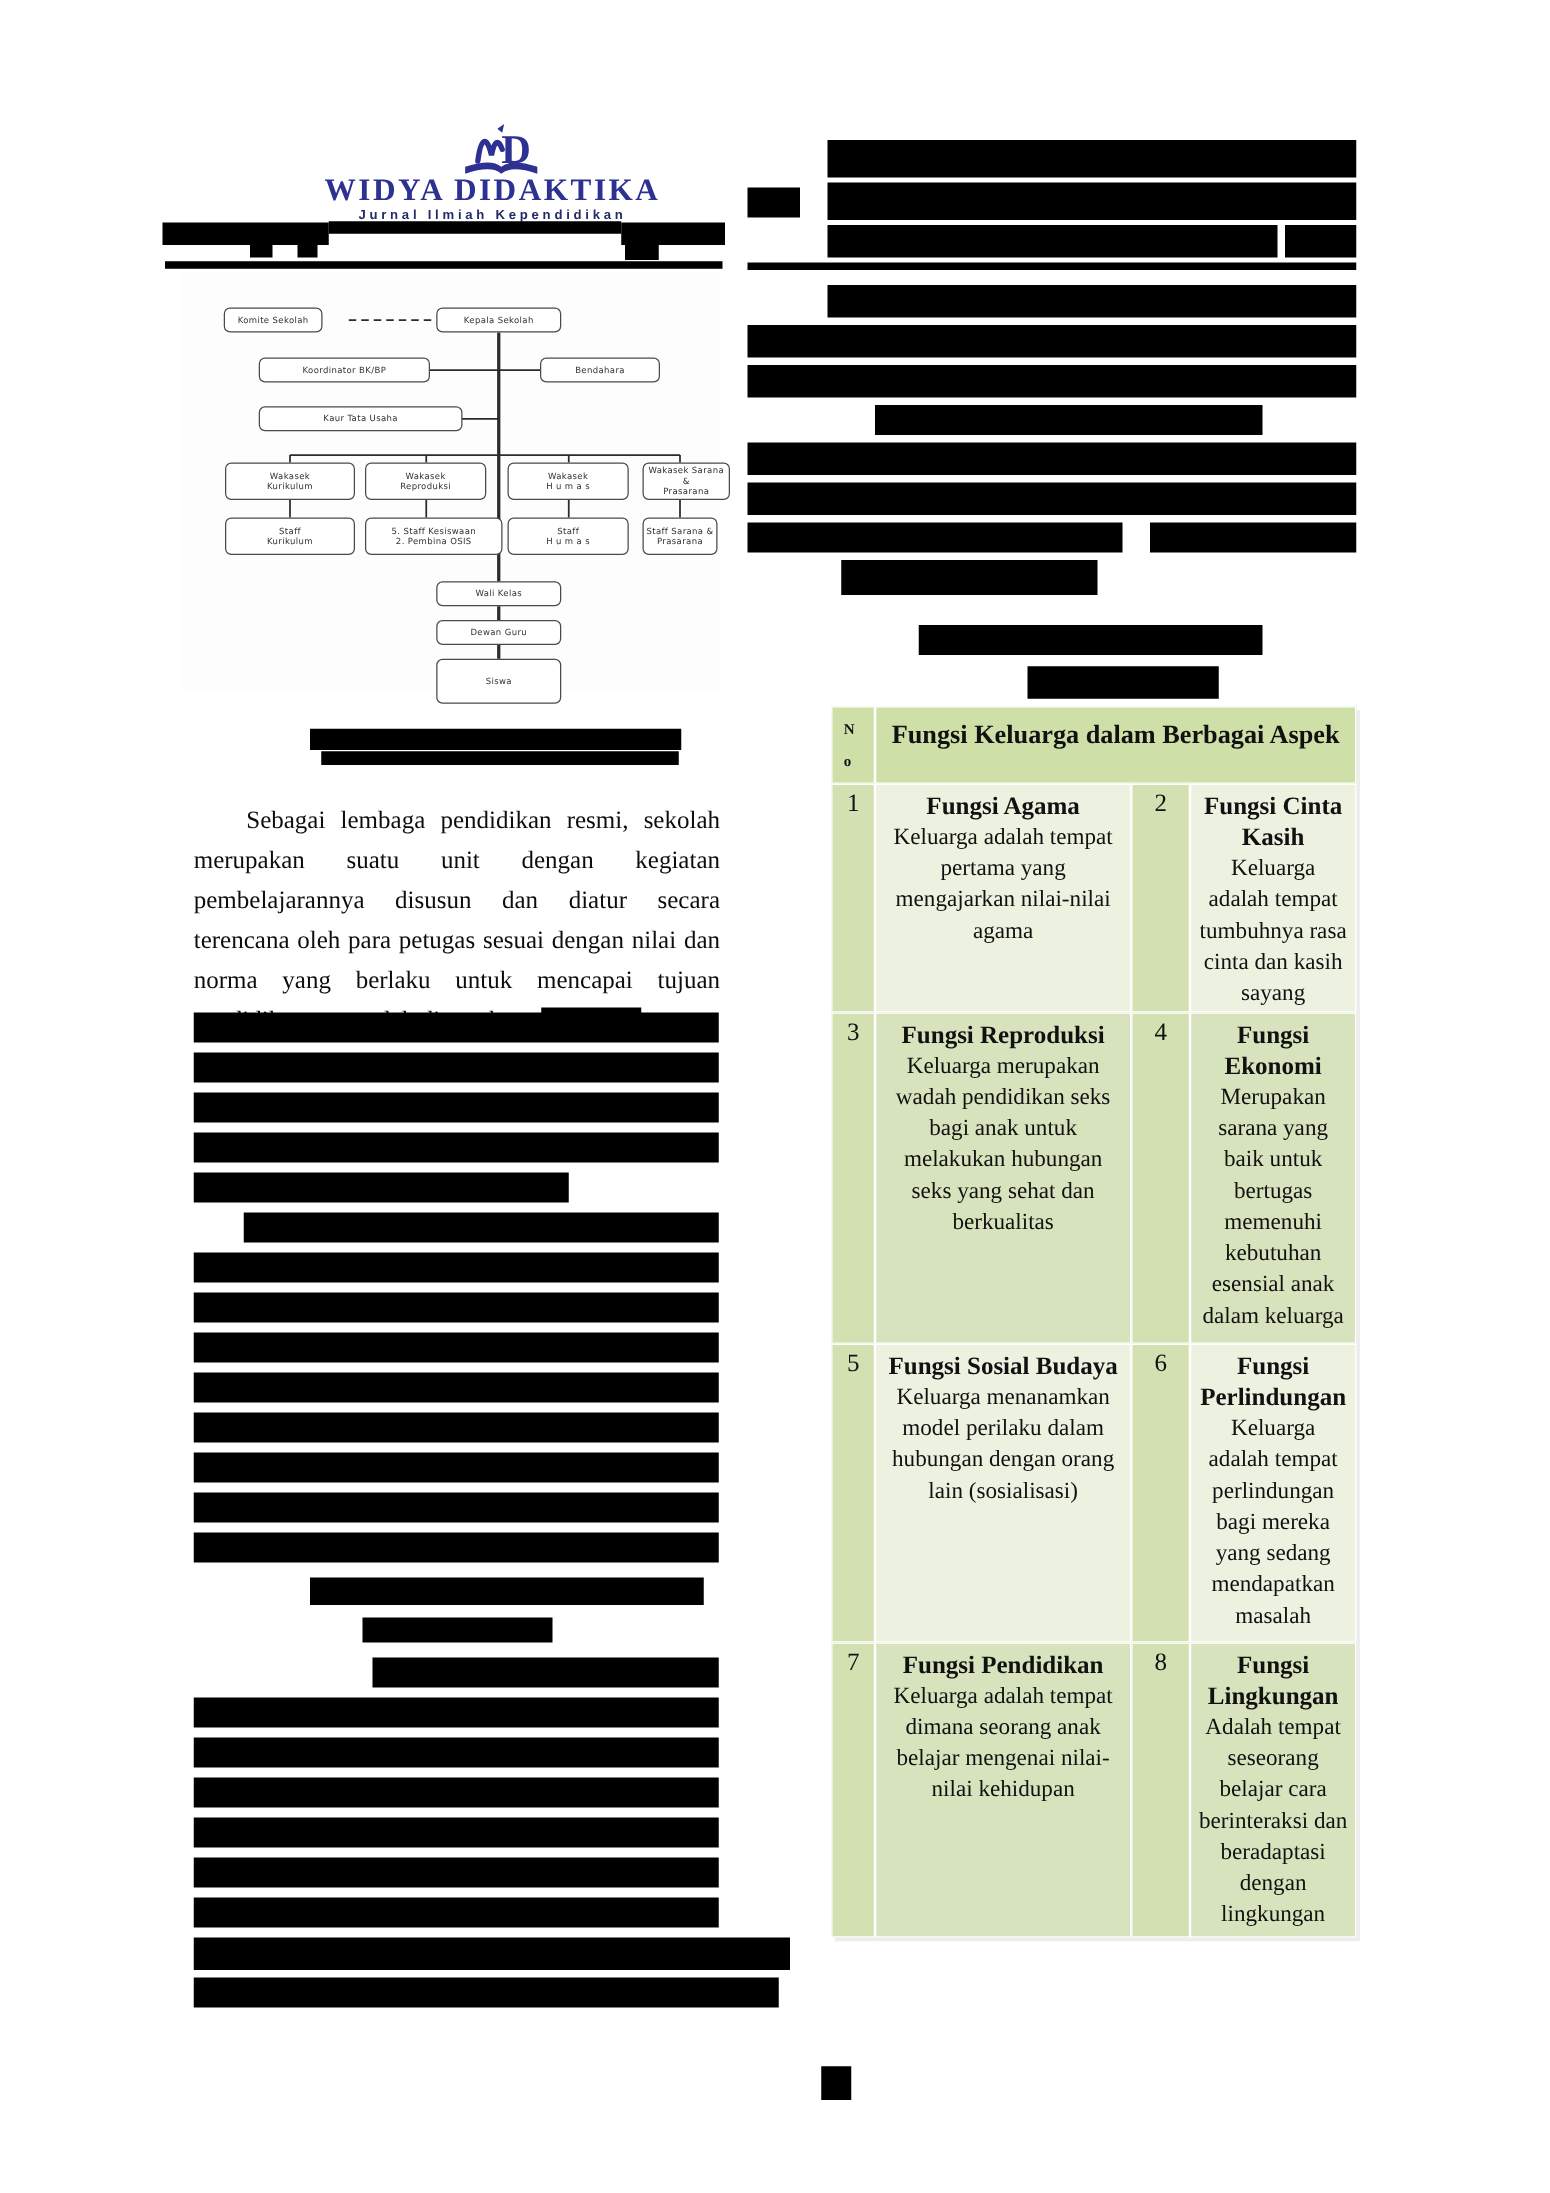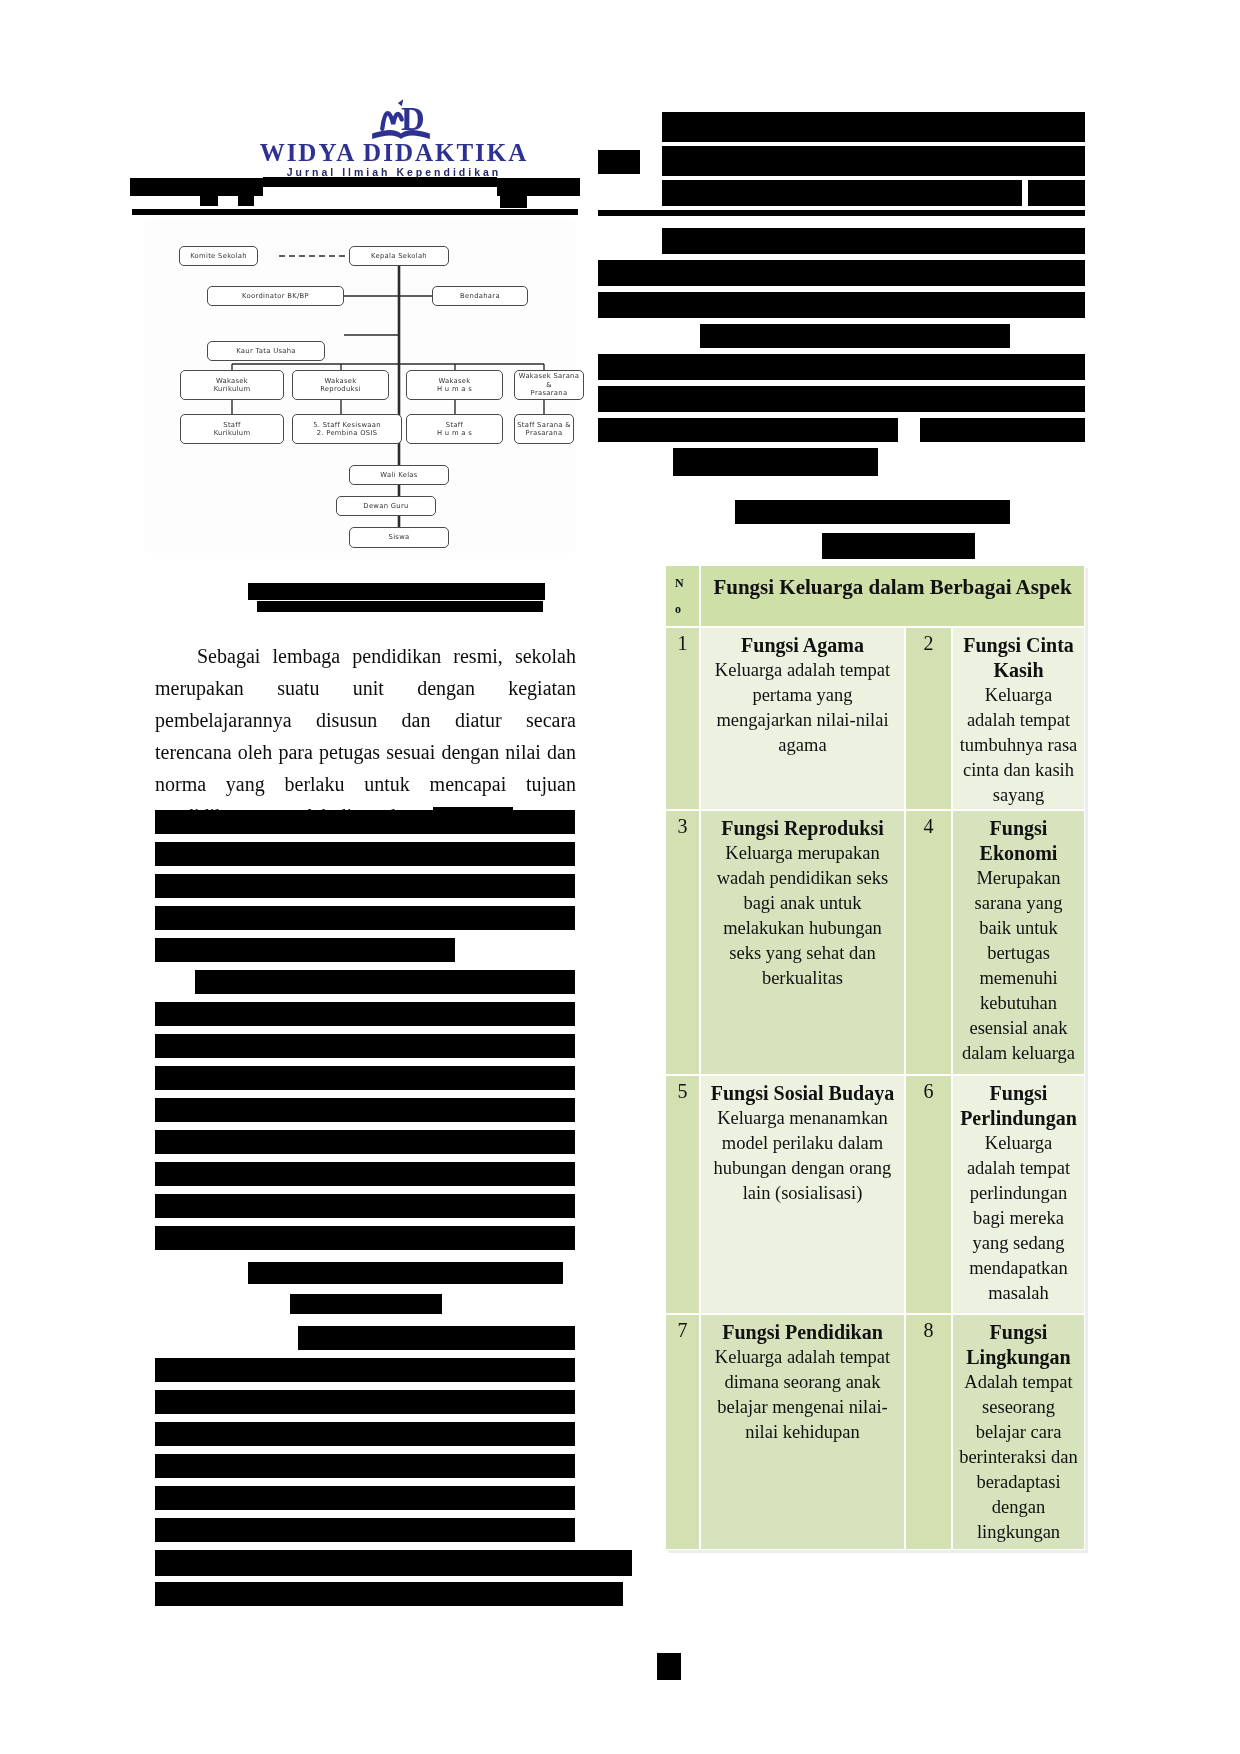--- a/index.html
+++ b/index.html
@@ -95,21 +95,21 @@
         </div>
         <div class="node" style="left: 204px; top: 28px; width: 100px; height: 20px;">
           <span>Kepala Sekolah</span>
         </div>
         <div class="node" style="left: 62px; top: 68px; width: 137px; height: 20px;">
           <span>Koordinator BK/BP</span>
         </div>
         <div class="node" style="left: 287px; top: 68px; width: 96px; height: 20px;">
           <span>Bendahara</span>
         </div>
-        <div class="node" style="left: 62px; top: 107px; width: 118px; height: 20px; margin-top: 16px;">
+        <div class="node" style="left: 62px; top: 107px; width: 163px; height: 20px;">
           <span>Kaur Tata Usaha</span>
         </div>
         <div class="node" style="left: 35px; top: 152px; width: 104px; height: 30px;">
           <span>Wakasek</span>
           <span>Kurikulum</span>
         </div>
         <div class="node" style="left: 147px; top: 152px; width: 97px; height: 30px;">
           <span>Wakasek</span>
           <span>Reproduksi</span>
         </div>
@@ -133,24 +133,24 @@
           <span>Staff</span>
           <span>H u m a s</span>
         </div>
         <div class="node" style="left: 369px; top: 196px; width: 60px; height: 30px;">
           <span>Staff Sarana &amp;</span>
           <span>Prasarana</span>
         </div>
         <div class="node" style="left: 204px; top: 247px; width: 100px; height: 20px;">
           <span>Wali Kelas</span>
         </div>
-        <div class="node" style="left: 191px; top: 278px; width: 100px; height: 20px; align-items: center;">
+        <div class="node" style="left: 204px; top: 278px; width: 100px; height: 20px; align-items: center;">
           <span>Dewan Guru</span>
         </div>
-        <div class="node" style="left: 204px; top: 309px; width: 100px; height: 21px;">
+        <div class="node" style="left: 204px; top: 309px; width: 100px; height: 36px;">
           <span>Siswa</span>
         </div>
       </div>
   </div>
 
   <p id="left-paragraph"><span>Sebagai lembaga pendidikan resmi, sekolah merupakan suatu unit dengan kegiatan pembelajarannya disusun dan diatur secara terencana oleh para petugas sesuai dengan nilai dan norma yang berlaku untuk mencapai tujuan pendidikan yang telah ditetapkan.</span><span class="red-inline"></span></p>
 
   <div id="ftable">
     <div class="cell hno">No</div>
     <div class="cell htitle">Fungsi Keluarga dalam Berbagai Aspek</div>

